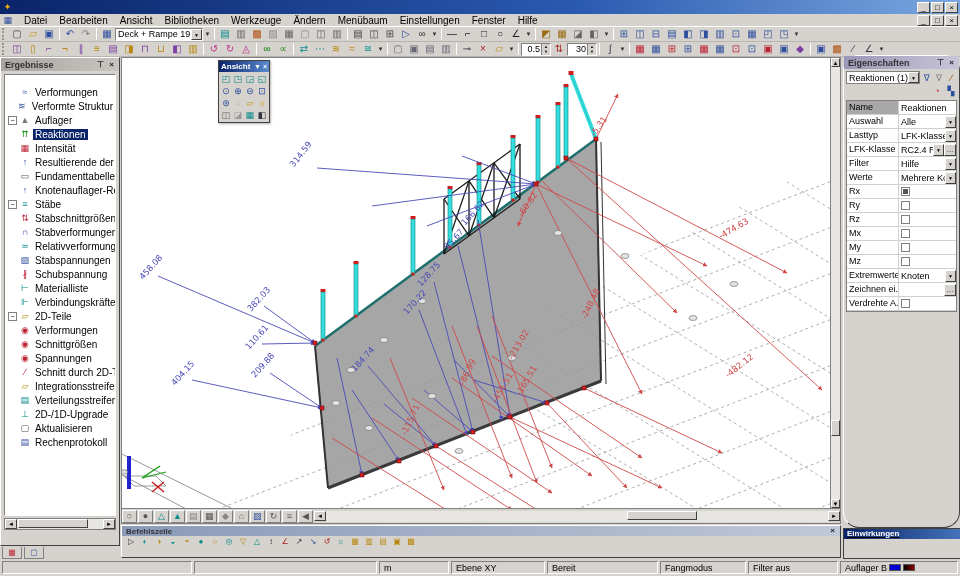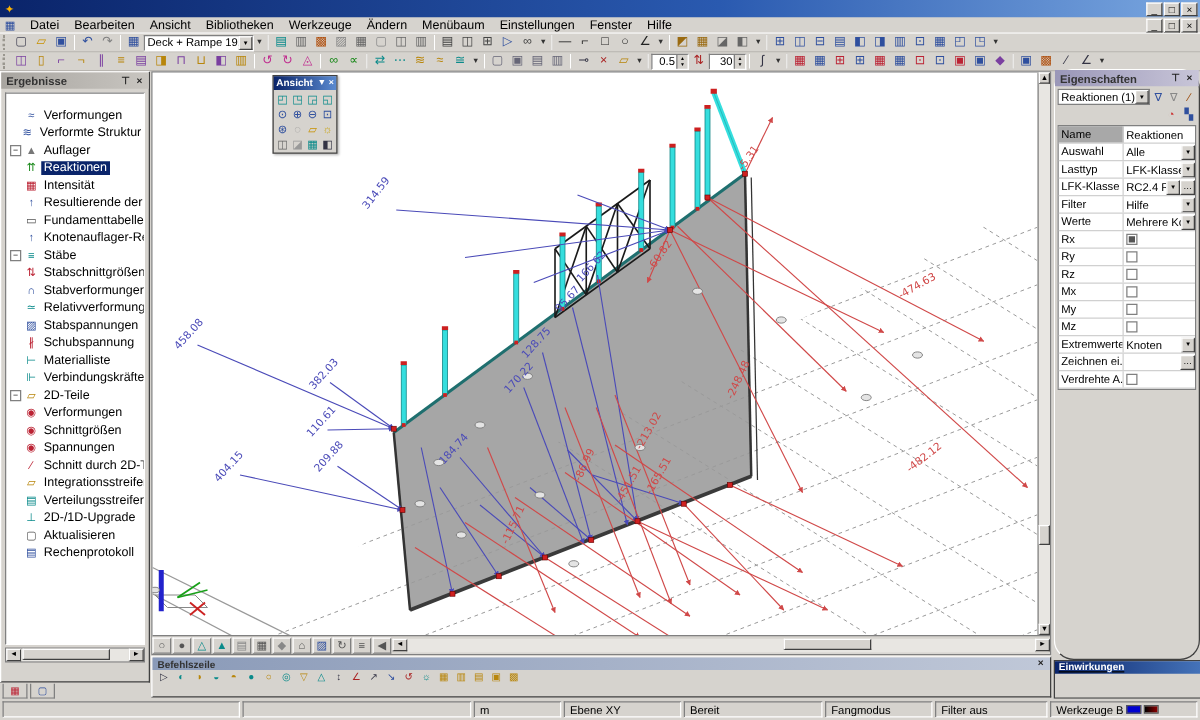--- a/index.html
+++ b/index.html
@@ -849,17 +849,17 @@
     <span class="st-cell" style="flex: 1 1 0%;">
       <span>Bereit</span>
     </span>
     <span class="st-cell" style="width: 86px;">
       <span>Fangmodus</span>
     </span>
     <span class="st-cell" style="width: 90px;">
       <span>Filter aus</span>
     </span>
     <span class="st-cell" style="width: 118px;">
-      <span>Werkzeuge B</span>
+      <span>Auflager B</span>
       <span class="sw" style="background: rgb(0, 0, 208);"></span>
       <span class="sw" style="background: linear-gradient(to right, rgb(0, 0, 0), rgb(144, 0, 0));"></span>
     </span>
   </div>
 
 </body></html>

